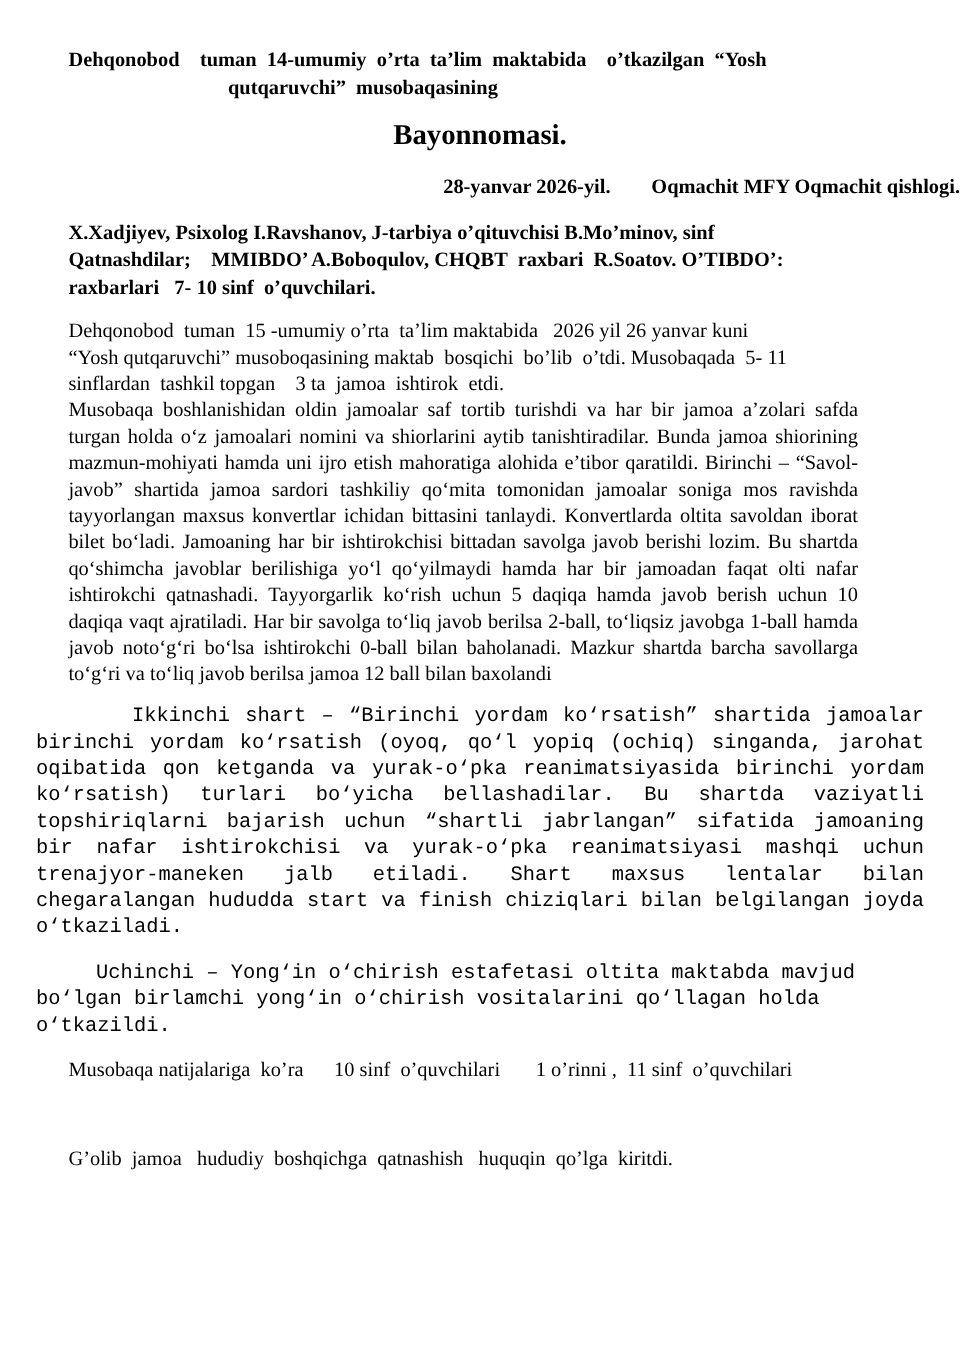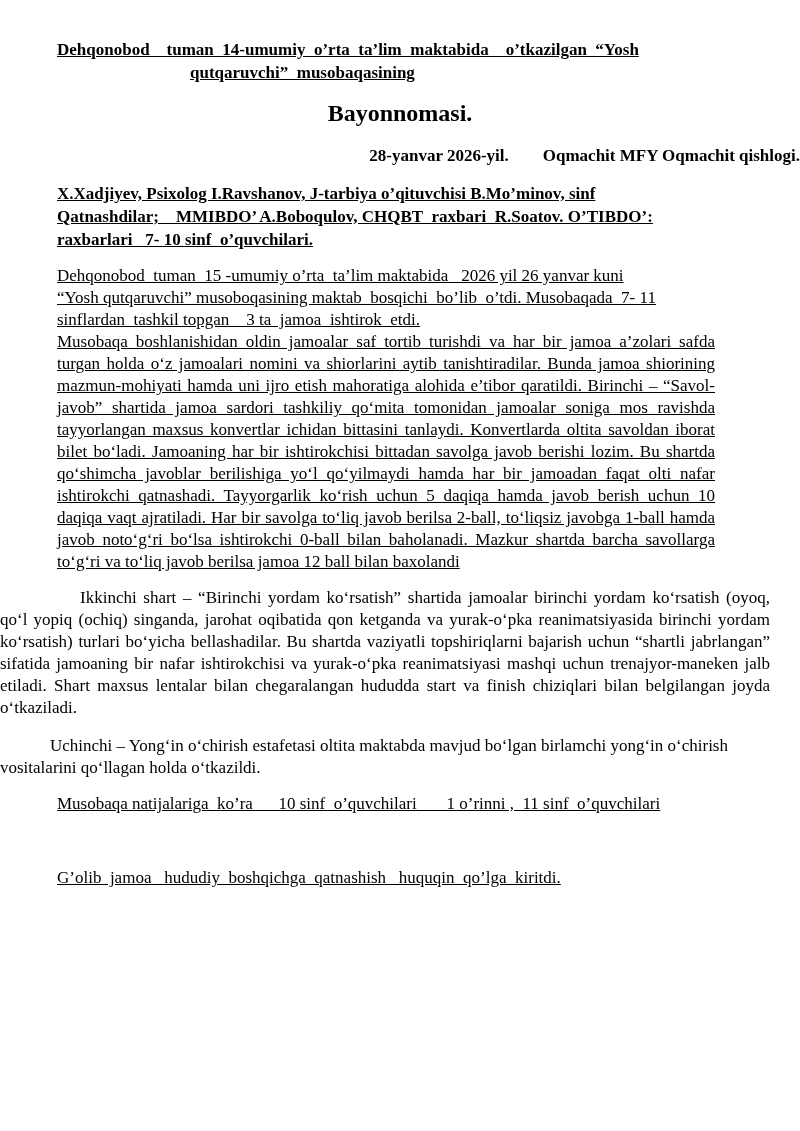--- a/index.html
+++ b/index.html
@@ -10,22 +10,22 @@
     height: 1131px;
     background: #ffffff;
     color: #000000;
     font-family: "Liberation Serif", "DejaVu Serif", serif;
     padding-top: 38px;
     overflow: hidden;
   }
   p { margin: 0; font-size: 17px; line-height: 22px; }
   .b { font-weight: bold; }
   .pre p, p.pre { white-space: pre-wrap; }
-  .m { margin-left: 57px; margin-right: 85px; text-decoration: underline; }
-  .w { margin-right: 30px; }
+  .m { margin-left: 57px; margin-right: 85px; }
+  .w { margin-left: 30px; margin-right: 30px; font-family: Liberation Mono, monospace; }
   .just { text-align: justify; }
   .header p { line-height: 23px; }
   .header .hl2 { padding-left: 133px; }
   .title {
     margin: 12px 0 0 0;
     font-size: 24px;
     line-height: 34px;
     font-weight: bold;
     text-align: center;
   }
@@ -54,21 +54,21 @@
   <p class="dateline b pre">28-yanvar 2026-yil.        Oqmachit MFY Oqmachit qishlogi.</p>
 
   <div class="participants m b pre">
     <p>X.Xadjiyev, Psixolog I.Ravshanov, J-tarbiya o’qituvchisi B.Mo’minov, sinf</p>
     <p>Qatnashdilar;    MMIBDO’ A.Boboqulov, CHQBT  raxbari  R.Soatov. O’TIBDO’:</p>
     <p>raxbarlari   7- 10 sinf  o’quvchilari.</p>
   </div>
 
   <div class="intro m pre">
     <p>Dehqonobod  tuman  15 -umumiy o’rta  ta’lim maktabida   2026 yil 26 yanvar kuni</p>
-    <p>“Yosh qutqaruvchi” musoboqasining maktab  bosqichi  bo’lib  o’tdi. Musobaqada  7- 11</p>
+    <p>“Yosh qutqaruvchi” musoboqasining maktab  bosqichi  bo’lib  o’tdi. Musobaqada  5- 11</p>
     <p>sinflardan  tashkil topgan    3 ta  jamoa  ishtirok  etdi.</p>
   </div>
 
   <p class="m just cond1">Musobaqa boshlanishidan oldin jamoalar saf tortib turishdi va har bir jamoa a’zolari safda turgan holda o‘z jamoalari nomini va shiorlarini aytib tanishtiradilar. Bunda jamoa shiorining mazmun-mohiyati hamda uni ijro etish mahoratiga alohida e’tibor qaratildi. Birinchi – “Savol-javob” shartida jamoa sardori tashkiliy qo‘mita tomonidan jamoalar soniga mos ravishda tayyorlangan maxsus konvertlar ichidan bittasini tanlaydi. Konvertlarda oltita savoldan iborat bilet bo‘ladi. Jamoaning har bir ishtirokchisi bittadan savolga javob berishi lozim. Bu shartda qo‘shimcha javoblar berilishiga yo‘l qo‘yilmaydi hamda har bir jamoadan faqat olti nafar ishtirokchi qatnashadi. Tayyorgarlik ko‘rish uchun 5 daqiqa hamda javob berish uchun 10 daqiqa vaqt ajratiladi. Har bir savolga to‘liq javob berilsa 2-ball, to‘liqsiz javobga 1-ball hamda javob noto‘g‘ri bo‘lsa ishtirokchi 0-ball bilan baholanadi. Mazkur shartda barcha savollarga to‘g‘ri va to‘liq javob berilsa jamoa 12 ball bilan baxolandi</p>
 
   <p class="w just cond2">Ikkinchi shart   – “Birinchi yordam ko‘rsatish” shartida jamoalar birinchi yordam ko‘rsatish (oyoq, qo‘l yopiq (ochiq) singanda, jarohat oqibatida qon ketganda va yurak-o‘pka reanimatsiyasida birinchi yordam ko‘rsatish) turlari bo‘yicha bellashadilar. Bu shartda vaziyatli topshiriqlarni bajarish uchun “shartli jabrlangan” sifatida jamoaning bir nafar ishtirokchisi va yurak-o‘pka reanimatsiyasi mashqi uchun trenajyor-maneken jalb etiladi. Shart maxsus lentalar bilan chegaralangan hududda start va finish chiziqlari bilan belgilangan joyda o‘tkaziladi.</p>
 
   <p class="w cond3">Uchinchi – Yong‘in o‘chirish estafetasi oltita  maktabda mavjud bo‘lgan birlamchi yong‘in o‘chirish vositalarini qo‘llagan holda o‘tkazildi.</p>
 
   <div class="results m pre">

